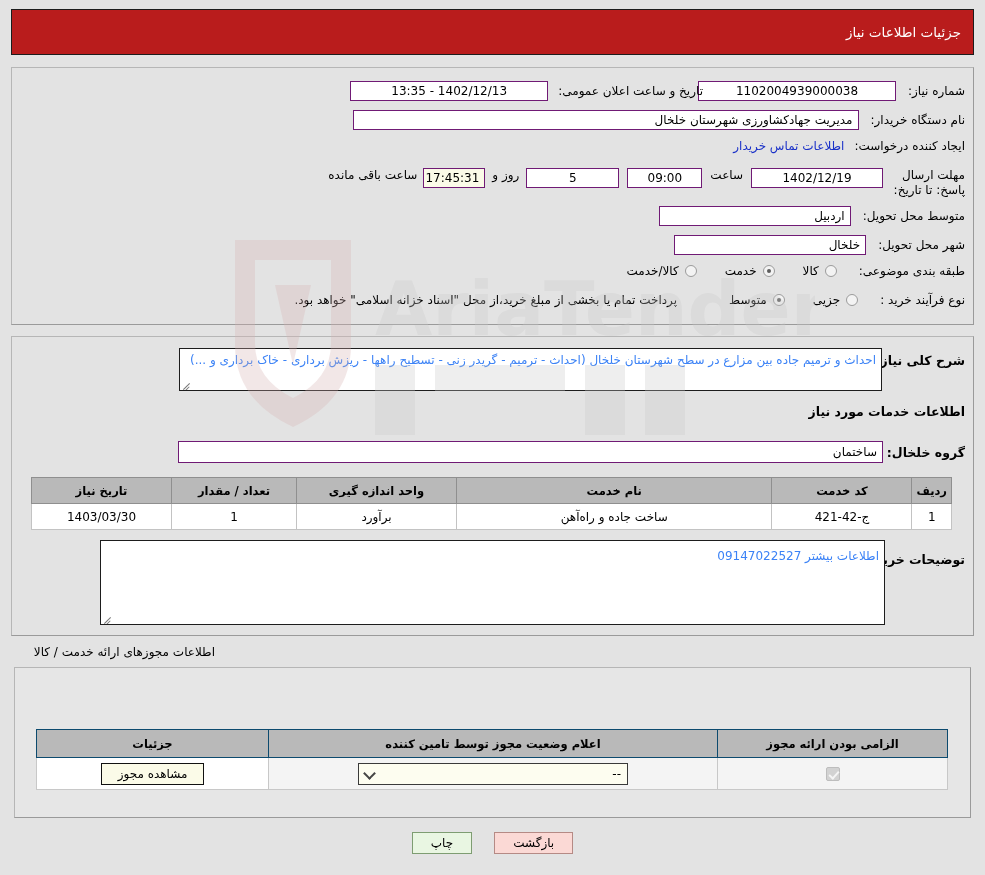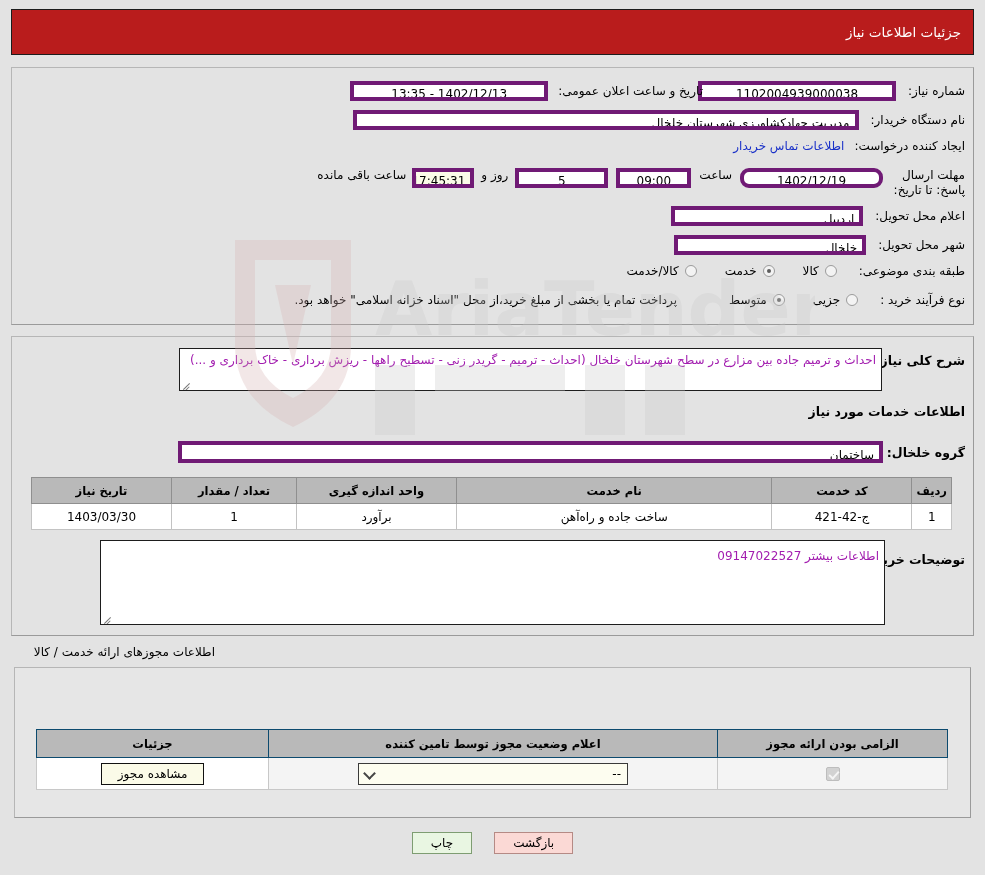--- a/index.html
+++ b/index.html
@@ -51,21 +51,21 @@
     align-items: center;
     white-space: nowrap;
   }
   .lbl {
     font-size: 12px;
     color: #000;
     white-space: nowrap;
   }
   .fld {
     background: #ffffff;
-    border: 4px solid #701a75;
+    border: 1px solid #701a75;
     height: 20px;
     line-height: 18px;
     font-size: 12px;
     padding: 0 5px;
     color: #000;
     text-align: right;
     overflow: hidden;
     white-space: nowrap;
     font-family: "DejaVu Sans", "Liberation Sans", sans-serif;
   }
@@ -103,21 +103,21 @@
   .radio-item .rl { font-size: 12px; margin-right: 2px; }
 
   
   .ta {
     position: absolute;
     background: #ffffff;
     border: 1px solid #1d1d1d;
     font-size: 12px;
     padding: 3px 5px 0 5px;
     line-height: 17px;
-    color: #a21caf;
+    color: #3b82f6;
     text-align: right;
     overflow: hidden;
   }
   .ta .grip {
     position: absolute;
     left: 2px; bottom: 0px;
     width: 10px; height: 10px;
     pointer-events: none;
   }
   .ta .grip::before,
@@ -303,31 +303,31 @@
     <div class="fld" style="width:506px; margin-right:12px;">مدیریت جهادکشاورزی شهرستان خلخال</div>
   </div>
 
   <div class="row" style="right:8px; top:71px;">
     <span class="lbl">ایجاد کننده درخواست:</span>
     <a class="link" style="margin-right:10px;">اطلاعات تماس خریدار</a>
   </div>
 
   <div class="row" style="right:8px; top:100px; align-items:flex-start;">
     <span class="lbl" style="width:72px; display:inline-block; white-space:normal; line-height:15px;">مهلت ارسال پاسخ: تا تاریخ:</span>
-    <div class="fld center" style="width:143px; margin-right:10px;border-radius:9px;">1402/12/19</div>
+    <div class="fld center" style="width:132px; margin-right:10px;">1402/12/19</div>
     <span class="lbl" style="margin-right:8px;">ساعت</span>
     <div class="fld center" style="width:75px; margin-right:8px;">09:00</div>
     <div class="fld center" style="width:93px; margin-right:8px;">5</div>
     <span class="lbl" style="margin-right:7px;">روز و</span>
     <div class="fld center cream" style="width:62px; margin-right:7px;">17:45:31</div>
     <span class="lbl" style="margin-right:6px;">ساعت باقی مانده</span>
   </div>
 
   <div class="row" style="right:8px; top:138px;">
-    <span class="lbl">اعلام محل تحویل:</span>
+    <span class="lbl">متوسط محل تحویل:</span>
     <div class="fld" style="width:192px; margin-right:12px;">اردبیل</div>
   </div>
 
   <div class="row" style="right:8px; top:167px;">
     <span class="lbl">شهر محل تحویل:</span>
     <div class="fld" style="width:192px; margin-right:12px;">خلخال</div>
   </div>
 
   <div class="row" style="right:8px; top:196px;">
     <span class="lbl">طبقه بندی موضوعی:</span>

